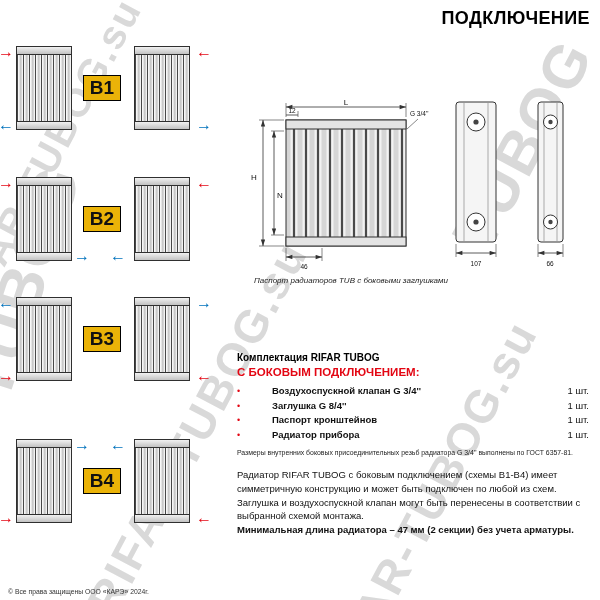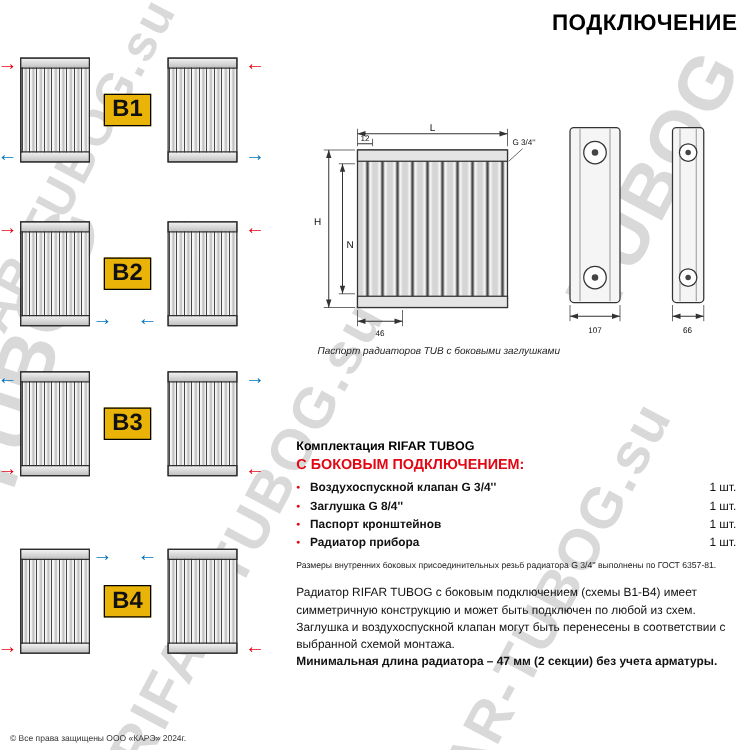--- a/index.html
+++ b/index.html
@@ -68,21 +68,21 @@
   .dim  { stroke:#333; stroke-width:0.8; }
   .thin { stroke:#8a8a8a; stroke-width:0.7; }
   .dlabel { font-family:"Liberation Sans", sans-serif; font-size:8px; fill:#111; }
   .dlabel.small { font-size:6.5px; }
 
   
   .equipment { position:absolute; left:237px; top:352px; width:352px; }
   .eq-h1 { font-size:10px; font-weight:bold; color:#000; }
   .eq-h2 { font-size:11.5px; font-weight:bold; color:#e30613; margin-top:3px; }
   .eq-list { margin-top:7px; }
-  .eq-item { display:flex; align-items:baseline; font-size:9.5px; margin-top:3.5px; }
+  .eq-item { display:flex; align-items:baseline; font-size:9.5px; margin-top:3.5px;gap:24px; }
   .eq-bullet { width:11px; color:#e30613; font-size:9px; }
   .eq-bullet::before { content:"\2022"; }
   .eq-name { font-weight:bold; }
   .eq-qty { margin-left:auto; }
   .eq-note { margin-top:9px; font-size:6.9px; color:#222; white-space:nowrap; }
 
   
   .description { position:absolute; left:237px; top:468px; width:353px; font-size:9.5px; line-height:1.45; }
   .description p { margin:0; }
   .min-length { margin-top:13px; font-weight:bold; }

